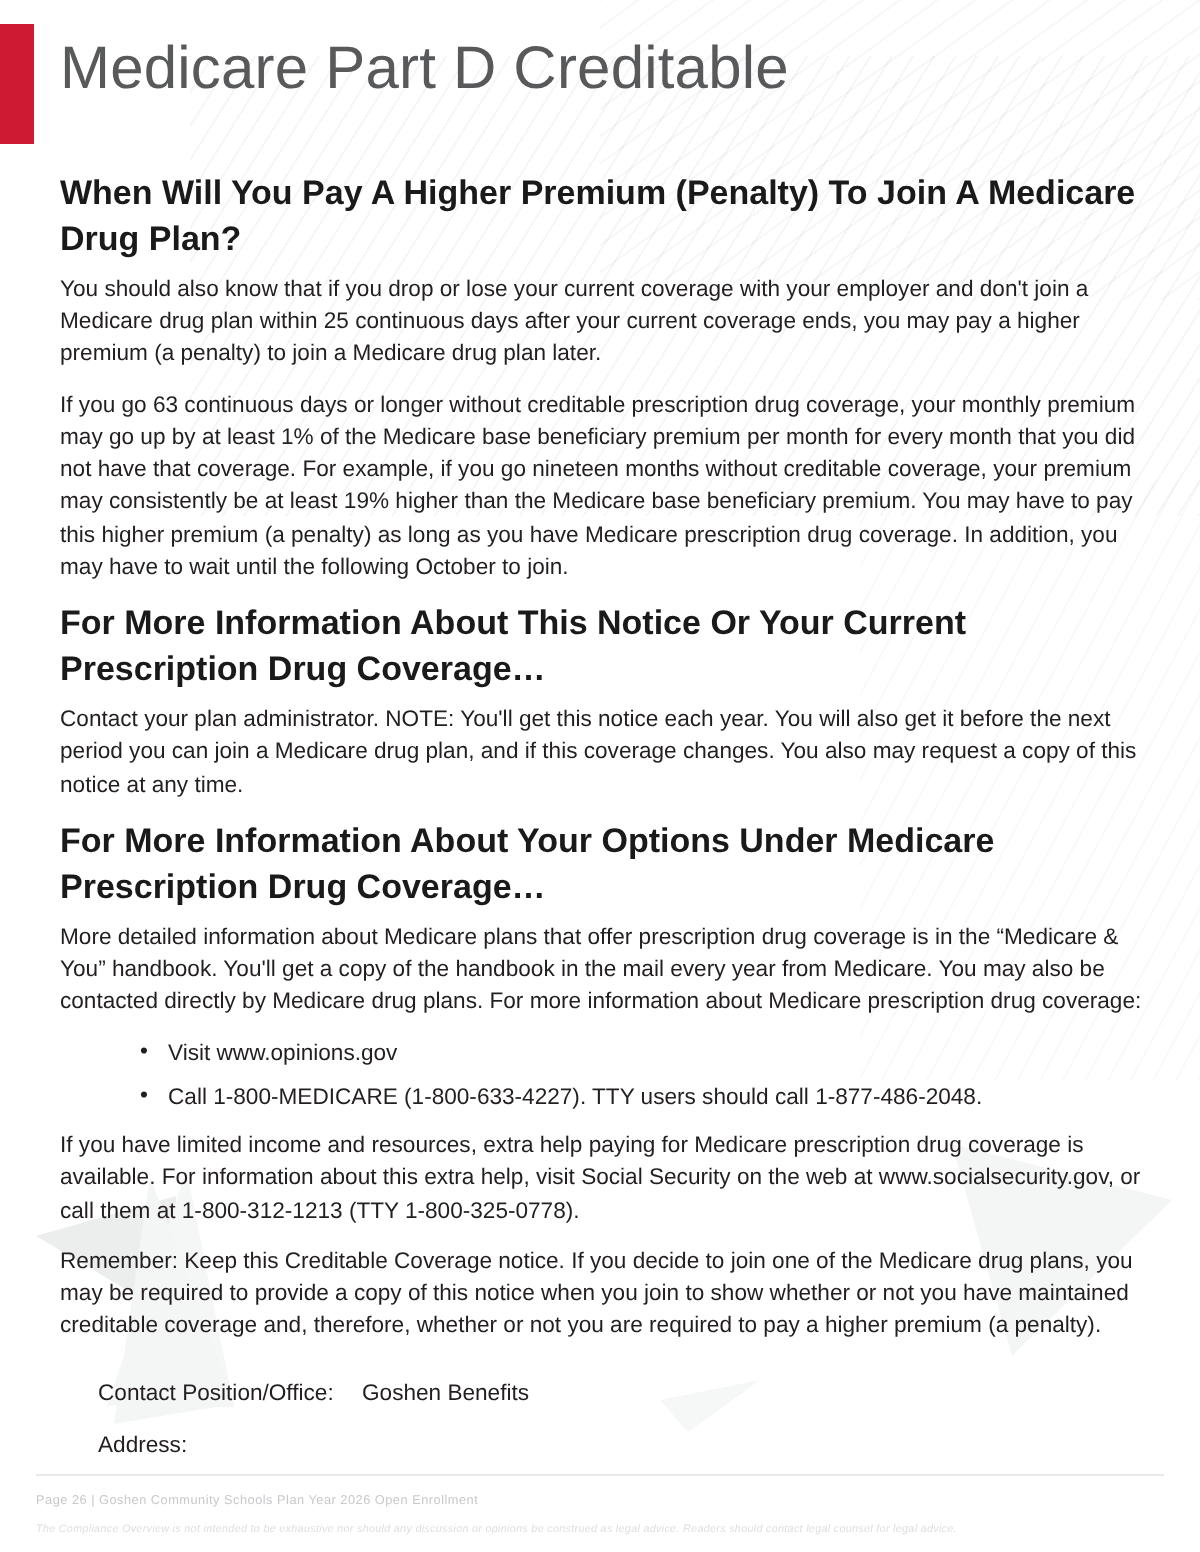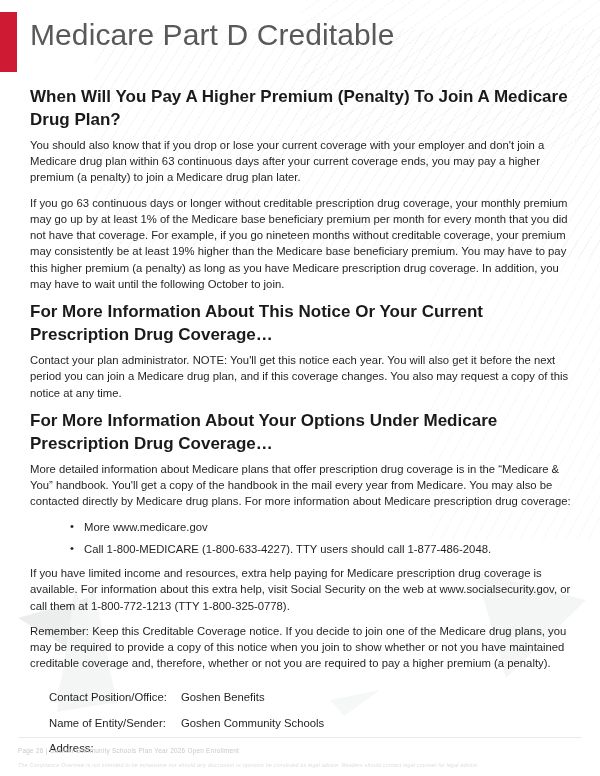--- a/index.html
+++ b/index.html
@@ -217,48 +217,44 @@
   </svg>
 
   <div class="header">
     <div class="accent-bar"></div>
     <div class="doc-title">Medicare Part D Creditable</div>
   </div>
 
   <div class="content">
 
     <h2 class="section-head">When Will You Pay A Higher Premium (Penalty) To Join A Medicare Drug Plan?</h2>
-    <p class="para">You should also know that if you drop or lose your current coverage with your employer and don't join a Medicare drug plan within 63 continuous days after your current coverage ends, you may pay a higher premium (a penalty) to join a Medicare drug plan later.</p>
+    <p class="para">You should also know that if you drop or lose your current coverage with your employer and don't join a Medicare drug plan within 25 continuous days after your current coverage ends, you may pay a higher premium (a penalty) to join a Medicare drug plan later.</p>
     <p class="para">If you go 63 continuous days or longer without creditable prescription drug coverage, your monthly premium may go up by at least 1% of the Medicare base beneficiary premium per month for every month that you did not have that coverage. For example, if you go nineteen  months without creditable coverage, your premium may consistently be at least 19% higher than the Medicare base beneficiary premium. You may have to pay this higher premium (a penalty) as long as you have Medicare prescription drug coverage. In addition, you may have  to wait until the following October to join.</p>
 
     <h2 class="section-head">For More Information About This Notice Or Your Current Prescription Drug Coverage…</h2>
     <p class="para">Contact your plan administrator. NOTE: You'll get this notice each year. You will also get it before the next period you can join a Medicare drug plan, and if this coverage changes. You also may request a copy of this notice at any time.</p>
 
     <h2 class="section-head">For More Information About Your Options Under Medicare Prescription Drug Coverage…</h2>
     <p class="para">More detailed information about Medicare plans that offer prescription drug coverage is in the “Medicare &amp; You” handbook. You'll get a copy of the handbook in the mail every year from  Medicare. You may also be contacted directly by Medicare drug plans. For more information about Medicare prescription drug coverage:</p>
 
     <ul class="bullets">
-      <li>More www.medicare.gov</li>
+      <li>Visit www.opinions.gov</li>
       <li>Call 1-800-MEDICARE (1-800-633-4227). TTY users should call 1-877-486-2048.</li>
     </ul>
 
-    <p class="para">If you have limited income and resources, extra help paying for Medicare prescription drug coverage is available. For information about this extra help, visit Social Security on the web at www.socialsecurity.gov, or call them at 1-800-772-1213 (TTY 1-800-325-0778).</p>
+    <p class="para">If you have limited income and resources, extra help paying for Medicare prescription drug coverage is available. For information about this extra help, visit Social Security on the web at www.socialsecurity.gov, or call them at 1-800-312-1213 (TTY 1-800-325-0778).</p>
     <p class="para">Remember: Keep this Creditable Coverage notice. If you decide to join one of the Medicare drug plans, you may be required to provide a copy of this notice when you join to show whether or not you have maintained creditable coverage and, therefore, whether or not you are required to pay a higher premium (a penalty).</p>
   </div>
 
   <div class="contact-block">
     <div class="contact-row">
       <div class="contact-label">Contact Position/Office:</div>
       <div class="contact-value">Goshen Benefits</div>
     </div>
     <div class="contact-row">
-      <div class="contact-label">Name of Entity/Sender:</div>
-      <div class="contact-value">Goshen Community Schools</div>
-    </div>
-    <div class="contact-row">
       <div class="contact-label">Address:</div>
     </div>
   </div>
 
   <div class="footer">
     <div class="footer-rule"></div>
     <div class="footer-line">Page 26  |  Goshen Community Schools  Plan Year 2026 Open Enrollment</div>
     <div class="footer-disclaimer">The Compliance Overview is not intended to be exhaustive nor should any discussion or opinions be construed as legal advice.  Readers should contact legal counsel for legal advice.</div>
   </div>
 

